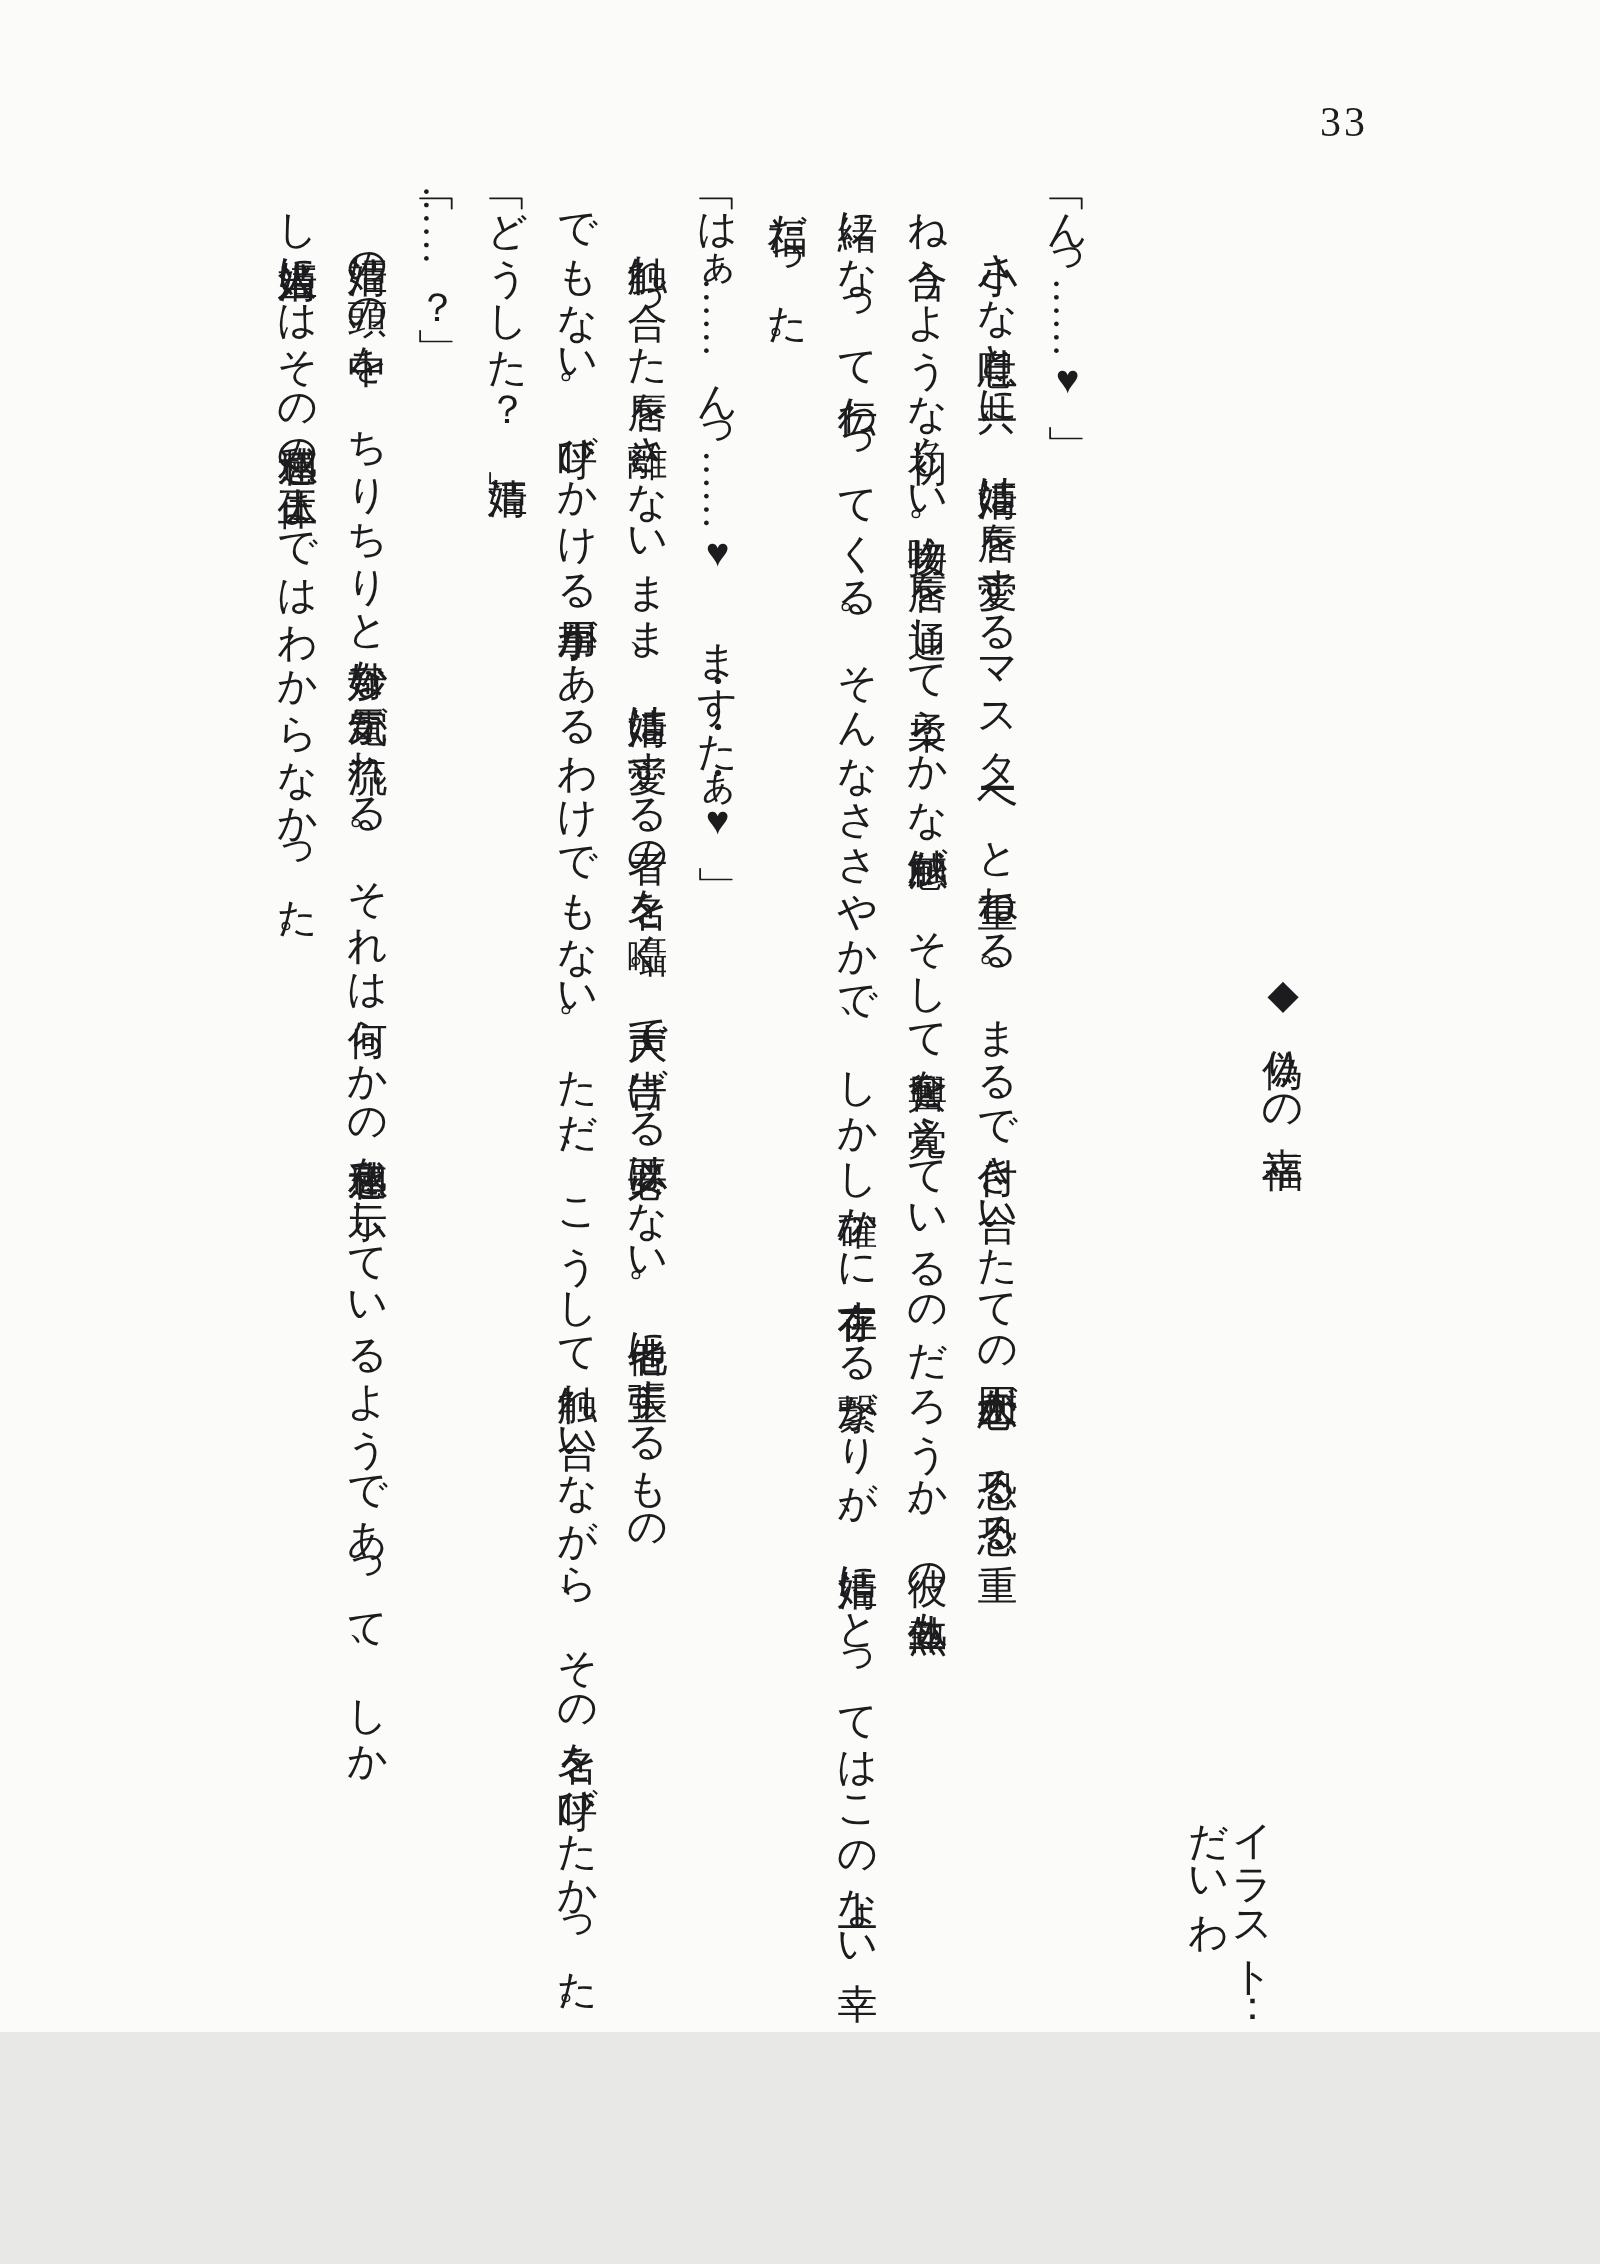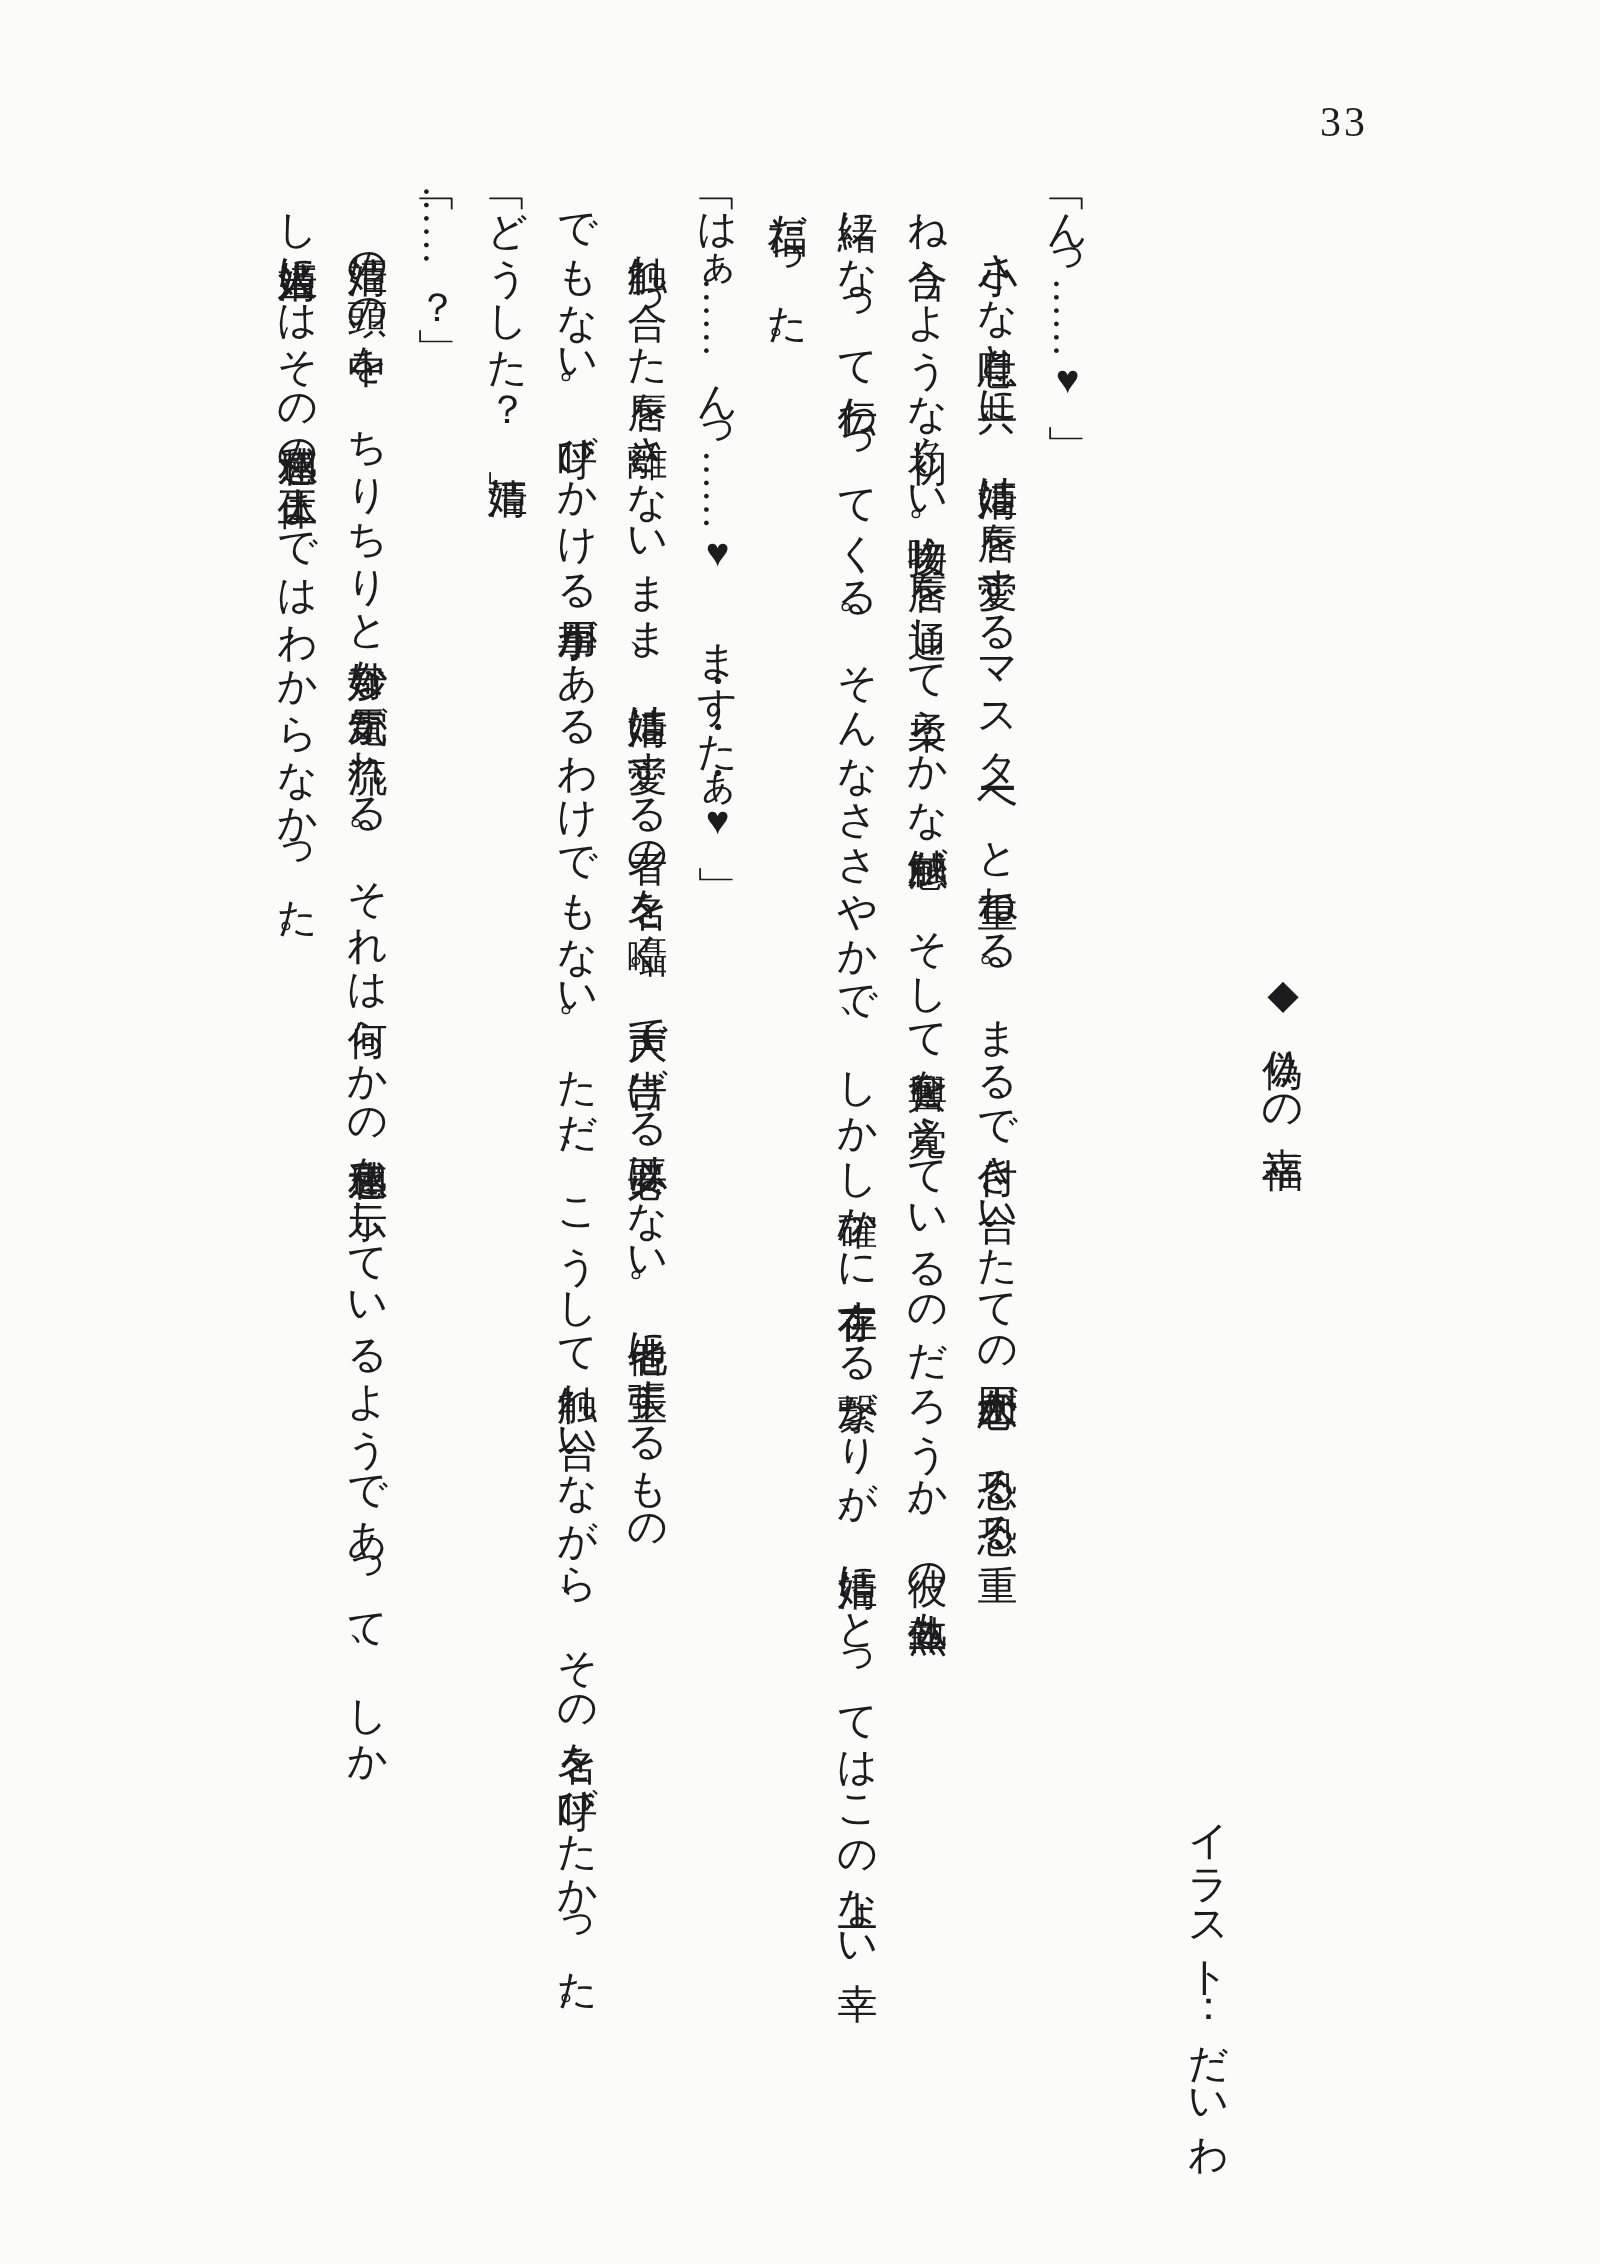--- a/index.html
+++ b/index.html
@@ -3,21 +3,21 @@
 <meta charset="utf-8">
 <style>
   html, body {
     margin: 0;
     padding: 0;
     background: #e8e8e6;
   }
   .page {
     position: relative;
     width: 1600px;
-    height: 2264px;
+    height: 2032px;
     background: #fbfbf9;
     overflow: hidden;
     font-family: "Liberation Serif", "DejaVu Serif", serif;
     color: #1c1c1e;
   }
   .vtext {
     writing-mode: vertical-rl;
     text-orientation: mixed;
   }
   .pageno {

